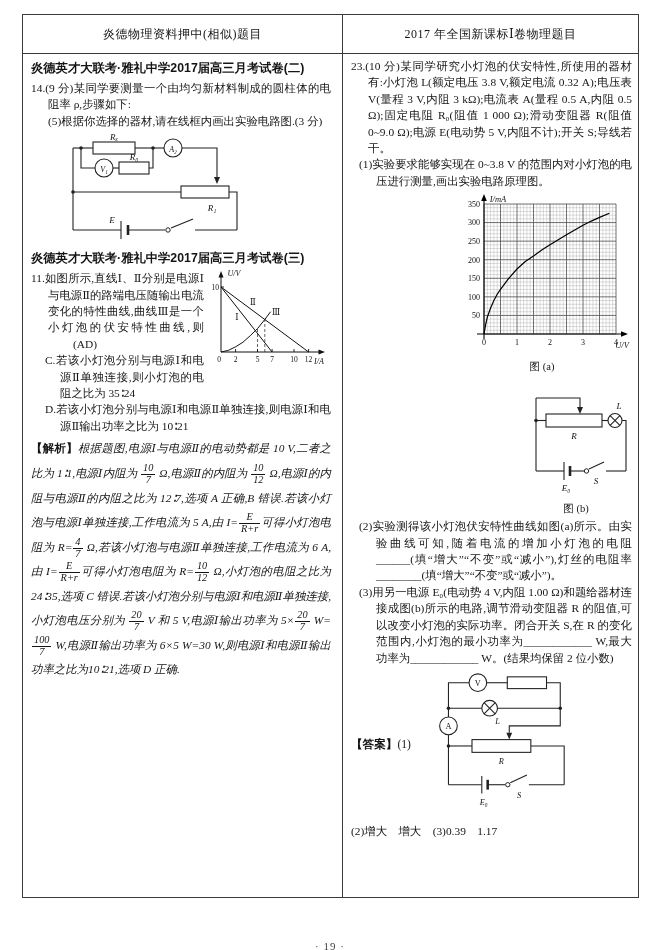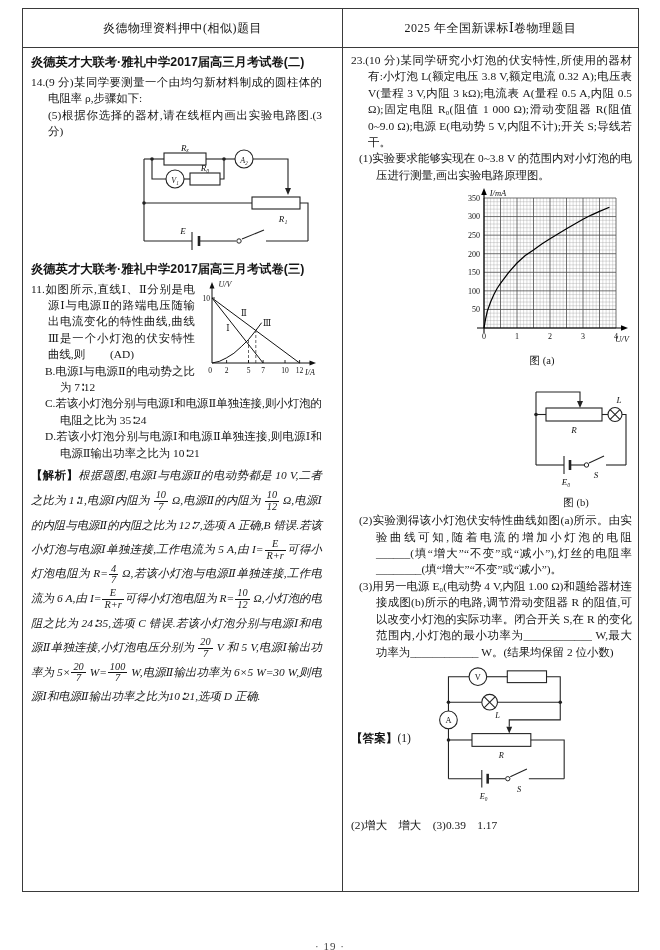--- a/index.html
+++ b/index.html
@@ -1,63 +1,63 @@
 <!DOCTYPE html>
 <html><head>
 <meta charset="utf-8">
 <style>
   html,body{margin:0;padding:0;}
   body{width:660px;height:950px;background:#fff;color:#151515;
        font-family:"Liberation Serif","DejaVu Serif",serif;position:relative;overflow:hidden;}
-  .sheet{position:absolute;left:22px;top:8px;width:617px;height:884px;
+  .sheet{position:absolute;left:22px;top:14px;width:617px;height:884px;
          border:1.5px solid #3a3a3a;box-sizing:border-box;background:#fff;}
   .head-row{display:flex;height:38px;border-bottom:1.5px solid #3a3a3a;}
   .head-cell{display:flex;align-items:center;justify-content:center;
              font-size:12px;letter-spacing:.5px;}
   .head-cell.l{width:320px;border-right:1.5px solid #3a3a3a;box-sizing:border-box;}
   .head-cell.r{flex:1;}
   .cols{display:flex;height:calc(100% - 38px);}
   .col{box-sizing:border-box;overflow:hidden;}
-  .col.left{width:320px;border-right:1.5px solid #3a3a3a;padding:4px 20px 0 8px;}
+  .col.left{width:320px;border-right:1.5px solid #3a3a3a;padding:4px 11px 0 8px;}
   .col.right{flex:1;padding:4px 6px 0 8px;}
   h3.sec{font-family:"Liberation Sans","DejaVu Sans",sans-serif;
          font-size:12.3px;font-weight:bold;margin:2px 0 3px;line-height:17px;}
   p{margin:0;font-size:11.4px;line-height:16.4px;text-align:justify;}
   .hang{padding-left:17px;text-indent:-17px;}
   .sub{margin-left:17px;}
   .subhang{margin-left:8px;padding-left:17px;text-indent:-17px;}
   .opt{margin-left:14px;padding-left:15px;text-indent:-15px;}
   .ans-inline{display:inline-block;margin-left:42px;}
   .analysis{line-height:24px;margin-top:2px;}
   .analysis .lbl{font-style:normal;font-weight:bold;
         font-family:Liberation Mono, monospace;}
   .analysis .seg{font-style:italic;}
   .frac{display:inline-block;vertical-align:middle;text-align:center;margin:0 1px;line-height:1.05;}
   .frac .fn{display:block;border-bottom:1px solid #151515;padding:0 2px;font-size:10.3px;}
   .frac .fd{display:block;padding:0 2px;font-size:10.3px;}
-  .fig-center{text-align:right;margin:3px 0 2px;}
+  .fig-center{text-align:left;margin:3px 0 2px;}
   .q11-graph{float:right;margin:-2px 0 2px 3px;}
   .figrow{display:flex;align-items:flex-end;margin:3px 0 2px;flex-direction:column;}
   .fig{text-align:center;}
   .figcap{font-size:10.5px;line-height:14px;text-align:center;}
   .ansrow{display:flex;align-items:center;margin-top:3px;}
   .ansrow .anslabel{font-size:11.6px;white-space:nowrap;}
   .ansrow .anslabel b{font-family:Liberation Mono, monospace;}
   .answers-line{margin-top:2px;}
   .footer{position:absolute;left:0;top:940px;width:660px;text-align:center;
           font-size:11px;color:#444;letter-spacing:1px;}
   svg text{font-family:"Liberation Serif","DejaVu Serif",serif;}
 </style>
 </head>
 <body>
 
 <div class="sheet">
   <div class="head-row">
     <div class="head-cell l">炎德物理资料押中(相似)题目</div>
-    <div class="head-cell r">2025 年全国新课标Ⅰ卷物理题目</div>
+    <div class="head-cell r">2017 年全国新课标Ⅰ卷物理题目</div>
   </div>
   <div class="cols">
 
     <div class="col left">
       <h3 class="sec">炎德英才大联考·雅礼中学2017届高三月考试卷(二)</h3>
       <p class="hang">14.(9 分)某同学要测量一个由均匀新材料制成的圆柱体的电阻率 ρ,步骤如下:</p>
       <p class="sub">(5)根据你选择的器材,请在线框内画出实验电路图.(3 分)</p>
 
       <div class="fig-center">
         <svg width="220" height="112" viewBox="0 0 220 112">
@@ -129,21 +129,20 @@
               <text x="12" y="22" font-size="7.5" text-anchor="end" fill="#111">10</text>
               <polyline points="14,19 65.1,84" fill="none" stroke="#111" stroke-width="1"></polyline>
               <polyline points="14,19 101.6,84" fill="none" stroke="#111" stroke-width="1"></polyline>
               <polyline points="14,84 21.3,82.375 28.6,78.8 35.9,74.25 43.2,67.75 50.5,60.599999999999994 57.8,51.5 63.64,43.699999999999996" fill="none" stroke="#111" stroke-width="1"></polyline>
               <text x="30" y="52" font-size="8.5" text-anchor="middle" fill="#111">Ⅰ</text>
               <text x="46" y="37" font-size="8.5" text-anchor="middle" fill="#111">Ⅱ</text>
               <text x="69" y="47" font-size="8.5" text-anchor="middle" fill="#111">Ⅲ</text>
             </svg>
         </span>
         <p class="hang"><span>11.如图所示,直线Ⅰ、Ⅱ分别是电源Ⅰ与电源Ⅱ的路端电压随输出电流变化的特性曲线,曲线Ⅲ是一个小灯泡的伏安特性曲线,则</span><span class="ans-inline">(AD)</span></p>
-        <p class="opt">B.电源Ⅰ与电源Ⅱ的电动势之比为 7∶12</p>
         <p class="opt">C.若该小灯泡分别与电源Ⅰ和电源Ⅱ单独连接,则小灯泡的电阻之比为 35∶24</p>
         <p class="opt">D.若该小灯泡分别与电源Ⅰ和电源Ⅱ单独连接,则电源Ⅰ和电源Ⅱ输出功率之比为 10∶21</p>
       </div>
 
       <p class="analysis"><span class="lbl">【解析】</span><span class="seg">根据题图,电源Ⅰ与电源Ⅱ的电动势都是 10 V,二者之比为 1∶1,电源Ⅰ内阻为 <span class="frac"><span class="fn">10</span><span class="fd">7</span></span> Ω,电源Ⅱ的内阻为 <span class="frac"><span class="fn">10</span><span class="fd">12</span></span> Ω,电源Ⅰ的内阻与电源Ⅱ的内阻之比为 12∶7,选项 A 正确,B 错误.若该小灯泡与电源Ⅰ单独连接,工作电流为 5 A,由 I=<span class="frac"><span class="fn">E</span><span class="fd">R+r</span></span>可得小灯泡电阻为 R=<span class="frac"><span class="fn">4</span><span class="fd">7</span></span> Ω,若该小灯泡与电源Ⅱ单独连接,工作电流为 6 A,由 I=<span class="frac"><span class="fn">E</span><span class="fd">R+r</span></span>可得小灯泡电阻为 R=<span class="frac"><span class="fn">10</span><span class="fd">12</span></span> Ω,小灯泡的电阻之比为 24∶35,选项 C 错误.若该小灯泡分别与电源Ⅰ和电源Ⅱ单独连接,小灯泡电压分别为 <span class="frac"><span class="fn">20</span><span class="fd">7</span></span> V 和 5 V,电源Ⅰ输出功率为 5×<span class="frac"><span class="fn">20</span><span class="fd">7</span></span> W=<span class="frac"><span class="fn">100</span><span class="fd">7</span></span> W,电源Ⅱ输出功率为 6×5 W=30 W,则电源Ⅰ和电源Ⅱ输出功率之比为10∶21,选项 D 正确.</span></p>
     </div>
 
     <div class="col right">
       <p class="hang">23.(10 分)某同学研究小灯泡的伏安特性,所使用的器材有:小灯泡 L(额定电压 3.8 V,额定电流 0.32 A);电压表 V(量程 3 V,内阻 3 kΩ);电流表 A(量程 0.5 A,内阻 0.5 Ω);固定电阻 R₀(阻值 1 000 Ω);滑动变阻器 R(阻值 0~9.0 Ω);电源 E(电动势 5 V,内阻不计);开关 S;导线若干。</p>
       <p class="subhang">(1)实验要求能够实现在 0~3.8 V 的范围内对小灯泡的电压进行测量,画出实验电路原理图。</p>

